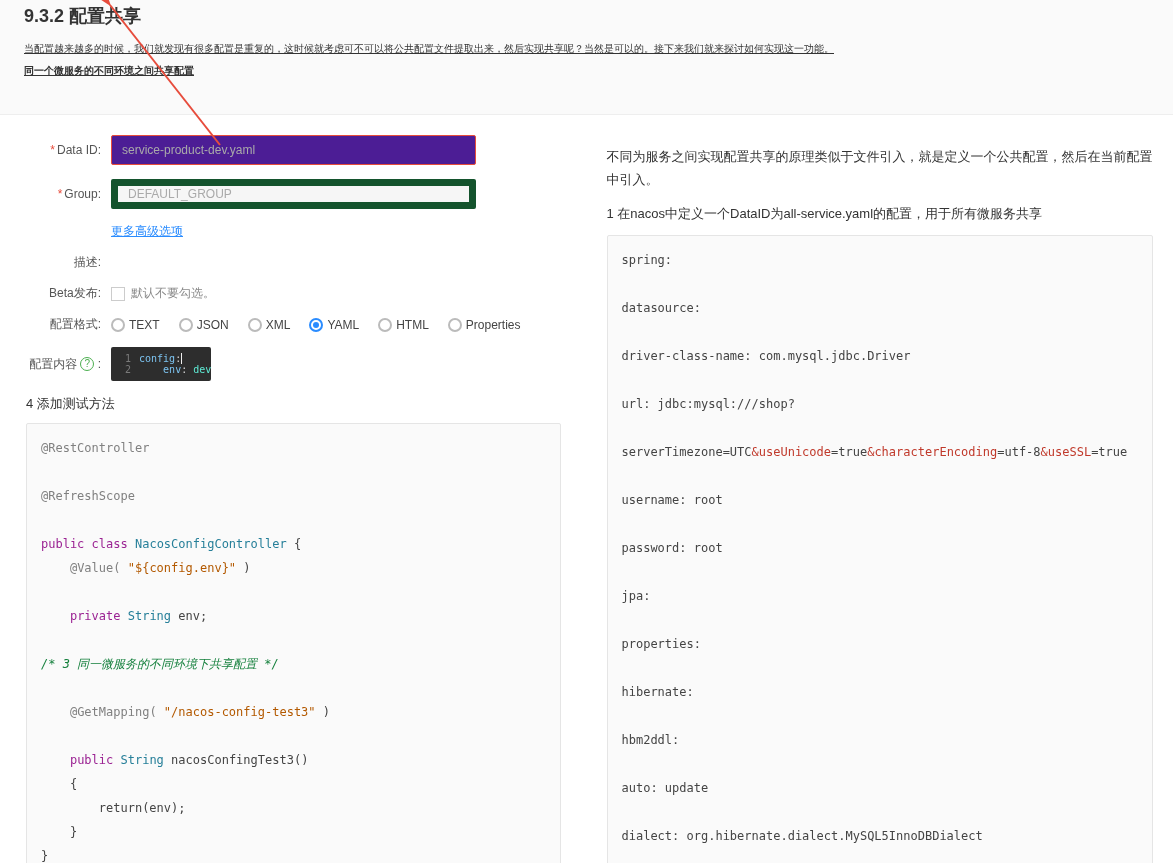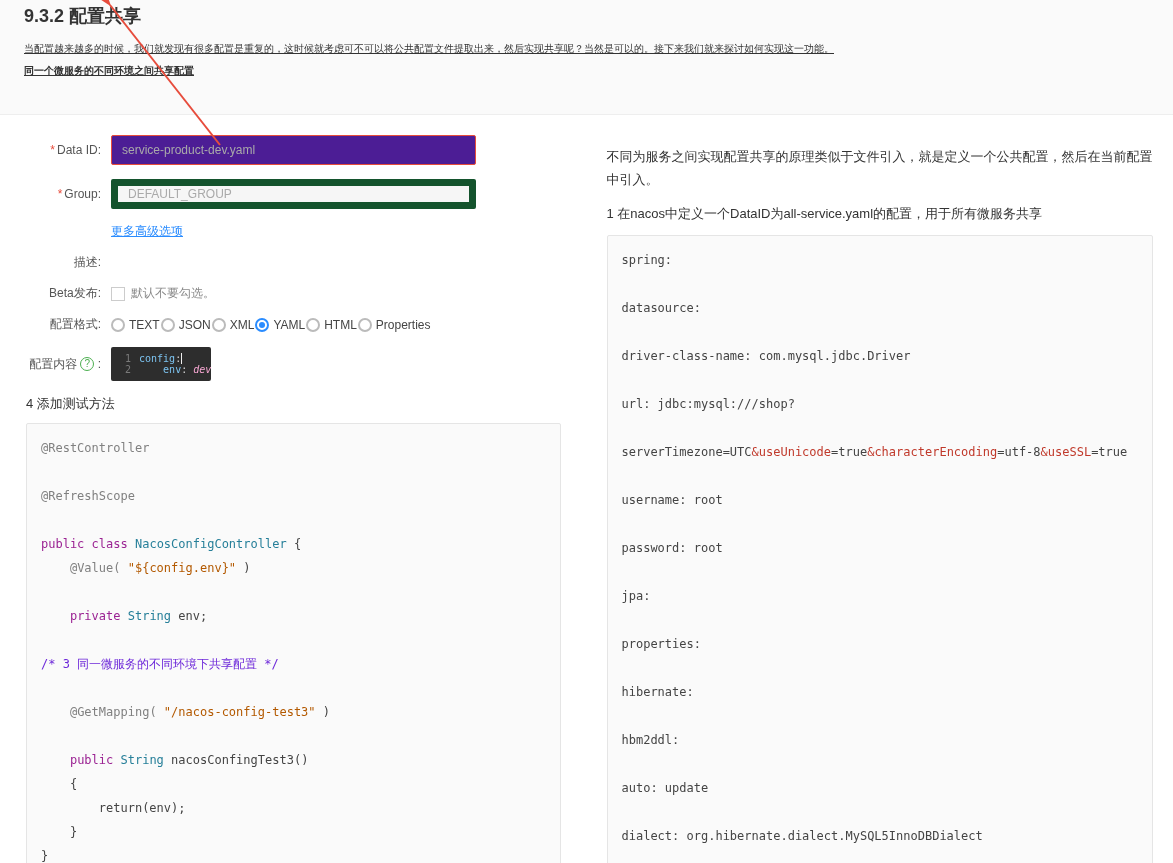--- a/index.html
+++ b/index.html
@@ -86,21 +86,21 @@
   .chk {
     width: 14px; height: 14px;
     border: 1px solid #ccc;
     display: inline-block;
     vertical-align: middle;
     margin-right: 6px;
     background: #fff;
   }
   .beta-text { font-size: 12px; color: #888; }
 
-  .radio-group { display: flex; gap: 1px; align-items: center; flex-wrap: wrap; }
+  .radio-group { display: flex; gap: 19px; align-items: center; flex-wrap: wrap; }
   .radio {
     width: 14px; height: 14px; border-radius: 50%; border: 2px solid #bbb;
     display: inline-block; vertical-align: middle; margin-right: 4px;
     position: relative;
   }
   .radio.on { border-color: #2a8cff; }
   .radio.on::after {
     content:""; position:absolute; left:2px; top:2px; width:6px; height:6px;
     background:#2a8cff; border-radius:50%;
   }
@@ -115,21 +115,21 @@
     background: #2d2d2d;
     color: #d4d4d4;
     font-family: Consolas, monospace;
     font-size: 10px;
     padding: 6px 0;
     max-width: 365px;
     border-radius: 2px;
   }
   .gutter { color:#7a7a7a; display:inline-block; width:20px; text-align:right; margin-right:8px; }
   .kw-key { color:#7cc3f0; }
-  .kw-val { color:#f9a8d4;font-style:italic; }
+  .kw-val { color:#5eead4; }
   .cursor { border-right:1px solid #eee; }
 
   .step-title {
     font-size: 13px;
     margin: 14px 0 10px 0;
     color: #333;
   }
 
   .code-block {
     border: 1px solid #e5e5e5;
@@ -141,21 +141,21 @@
     white-space: pre;
     color: #444;
     border-radius: 2px;
     overflow-x: auto;
     margin-bottom: 10px;
   }
   .t-anno { color:#808080; }
   .t-kw   { color:#9b2393; }
   .t-type { color:#267f99; }
   .t-str  { color:#b35900; }
-  .t-cm   { color:#6d28d9; }
+  .t-cm   { color:#15803d;font-style:italic; }
   .t-red  { color:#c0392b;text-align:center; }
 
   .right-para {
     font-size: 13px;
     line-height: 1.8;
     margin-bottom: 10px;
   }
 
   svg.arrow { position:absolute; pointer-events:none; }
 </style>

